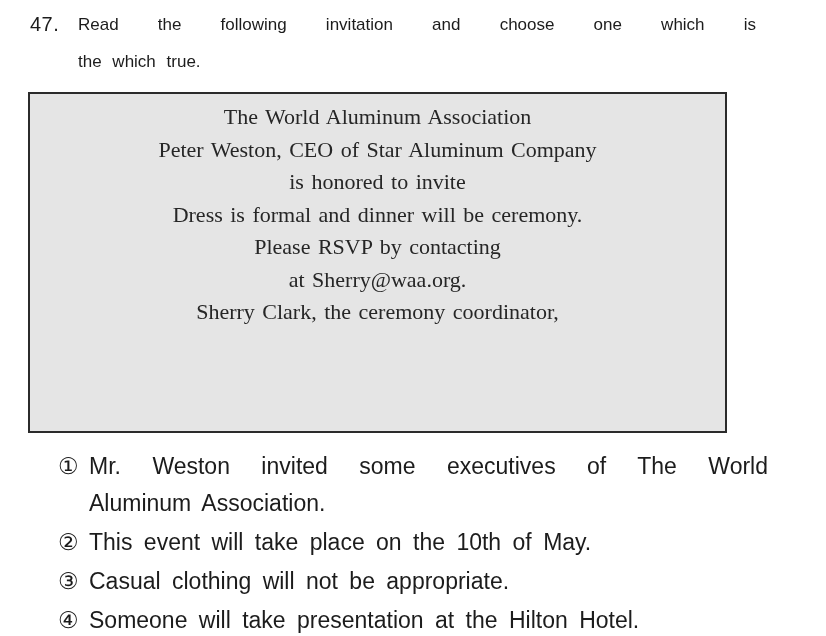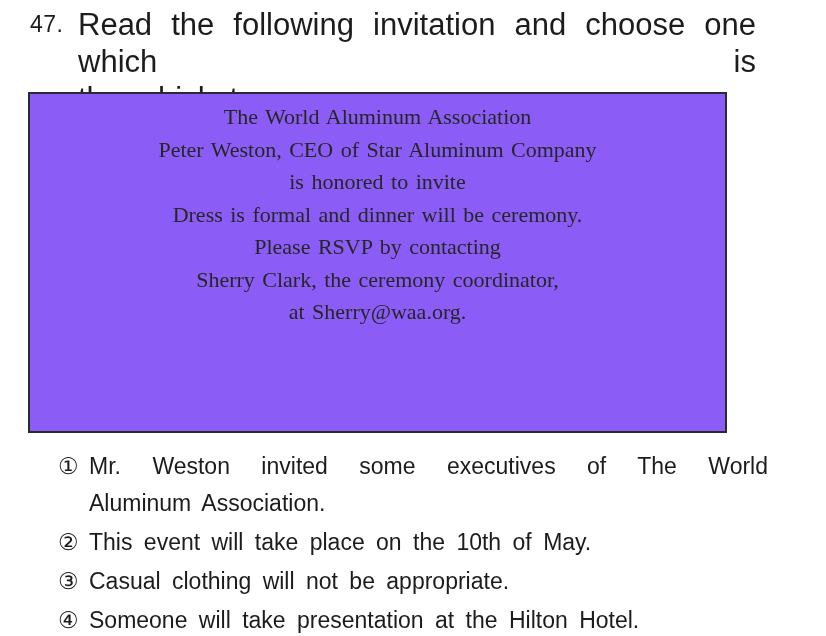--- a/index.html
+++ b/index.html
@@ -20,47 +20,47 @@
   .question {
     position: absolute;
     top: 6px;
     left: 30px;
     width: 726px;
     display: flex;
     align-items: flex-start;
   }
   .q-num {
     flex: 0 0 48px;
-    font-size: 23px;
+    font-size: 20px;
     line-height: 37px;
     letter-spacing: 0.5px;
   }
   .q-text {
     flex: 1 1 auto;
-    font-size: 31px;
+    font-size: 17px;
     line-height: 37px;
   }
   .q-line-justify {
     text-align: justify;
     text-align-last: justify;
     word-spacing: 4px;
   }
   .q-line {
     word-spacing: 6px;
   }
 
   
   .invitation-box {
     position: absolute;
     left: 28px;
     top: 92px;
     width: 695px;
     height: 337px;
     border: 2px solid #2b2b2b;
-    background: #8b5cf6;
+    background: #e5e5e5;
     box-sizing: content-box;
   }
   .invitation-inner {
     padding-top: 7px;
     font-family: "Liberation Serif", serif;
     font-size: 22px;
     line-height: 32.5px;
     color: #262626;
     text-align: center;
     word-spacing: 2px;
@@ -107,22 +107,22 @@
   </div>
 </div>
 
 <div class="invitation-box">
   <div class="invitation-inner">
     <div>The World Aluminum Association</div>
     <div>Peter Weston, CEO of Star Aluminum Company</div>
     <div>is honored to invite</div>
     <div>Dress is formal and dinner will be ceremony.</div>
     <div>Please RSVP by contacting</div>
+    <div>at Sherry@waa.org.</div>
     <div>Sherry Clark, the ceremony coordinator,</div>
-    <div>at Sherry@waa.org.</div>
   </div>
 </div>
 
 <div class="options">
 
   <div class="option">
     <span class="opt-marker">①</span>
     <div class="opt-text">
       <div class="opt-line-justify">Mr. Weston invited some executives of The World</div>
       <div>Aluminum Association.</div>

